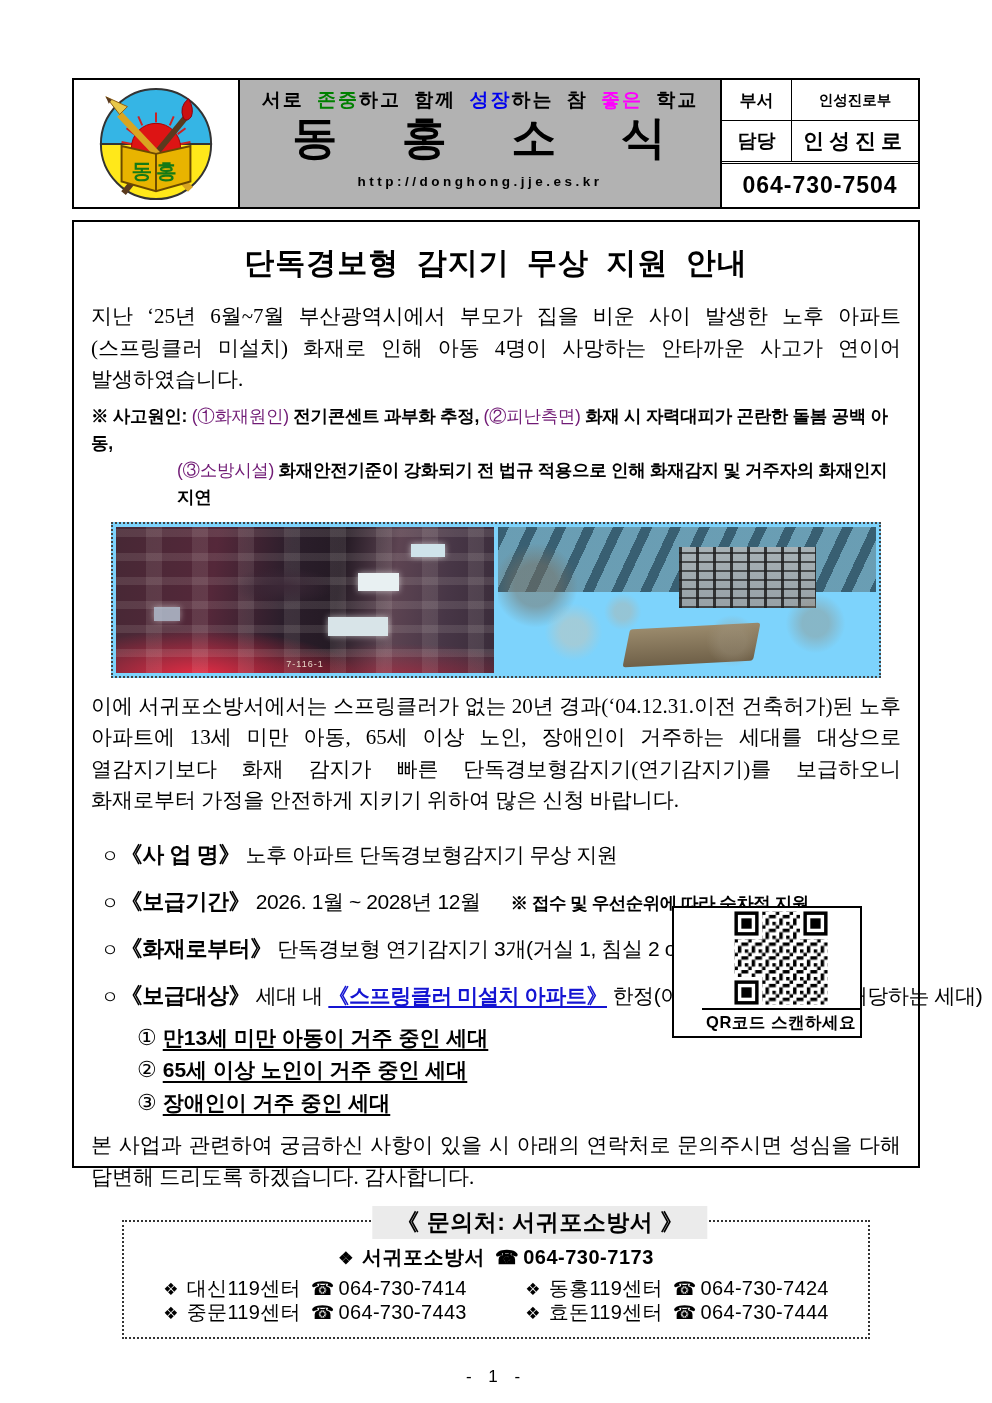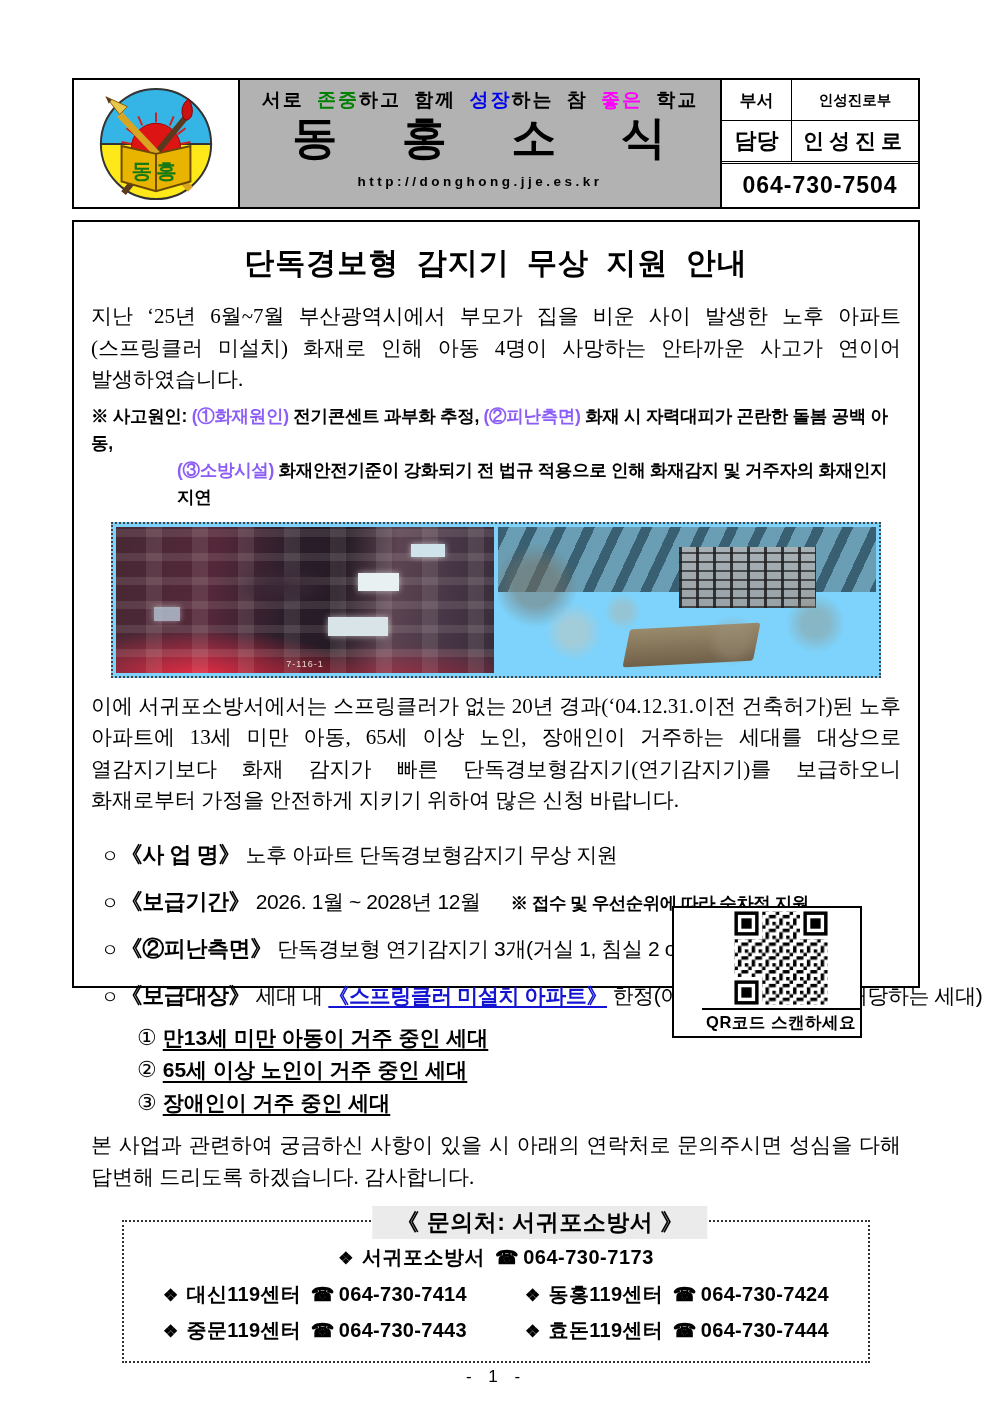--- a/index.html
+++ b/index.html
@@ -16,39 +16,39 @@
   .slogan { font-size:19px; font-weight:700; letter-spacing:2px; word-spacing:6px; white-space:nowrap; }
   .masthead { font-size:45px; font-weight:700; letter-spacing:26px; margin:1px 0 2px 24px; line-height:48px; }
   .h-addr { font-size:14.5px; font-weight:700; letter-spacing:.5px; }
   .h-url  { font-size:13.5px; font-weight:700; letter-spacing:3.5px; margin-top:12px; }
   .h-right { width:196px; display:flex; flex-direction:column; }
   .info-row { flex:1; display:flex; }
   .info-row.r1 { border-bottom:1.5px solid #000; }
   .info-row.r2 { border-bottom:3px double #000; }
   .info-label { width:70px; border-right:1.5px solid #000; display:flex; align-items:center; justify-content:center;
                 font-weight:700; }
-  .r1 .info-label { font-size:17px; } .r2 .info-label { font-size:22px; }
+  .r1 .info-label { font-size:17px; } .r2 .info-label { font-size:19px; }
   .info-value { flex:1; display:flex; align-items:center; justify-content:center; font-weight:700; }
   .r1 .info-value { font-size:14.5px; }
   .r2 .info-value { font-size:21px; letter-spacing:5px; }
   .info-phone { height:43px; display:flex; align-items:center; justify-content:center;
                 font-size:23px; font-weight:700; letter-spacing:1px; }
 
   
-  .main-box { position:absolute; left:72px; top:220px; width:848px; height:768px;
+  .main-box { position:absolute; left:72px; top:220px; width:848px; height:948px;
               border:2px solid #000; padding:0 17px; }
   .n-title { text-align:center; margin-top:21px; font-size:30px; font-weight:700; word-spacing:8px; letter-spacing:1px; }
 
   .serif-p { font-family:"Liberation Serif", serif; font-size:21px; line-height:31.5px;
              text-align:justify; word-break:keep-all; }
   .p1 { margin-top:17px; }
   .p1 b, .p2 b { font-weight:400; }
 
   .cause { margin-top:7px; font-size:17.5px; font-weight:600; line-height:27px; letter-spacing:-0.3px; }
-  .cause .blue { color:#8b5cf6; font-weight:700; }
+  .cause .blue { color:#701a75; font-weight:400; }
   .cause-l2 { padding-left:86px; }
 
   
   .photos { margin:11px auto 0; width:770px; height:156px; border:2px dotted #444;
             padding:3px; display:flex; gap:4px; background:#7dd3fc; }
   .photo { position:relative; flex:1; overflow:hidden; }
   .photo-left { background:
       radial-gradient(ellipse 60% 45% at 22% 102%, rgba(255,45,70,.85), rgba(255,45,70,0) 70%),
       radial-gradient(ellipse 70% 40% at 75% 104%, rgba(210,35,60,.55), rgba(210,35,60,0) 60%),
       linear-gradient(97deg,#472835 0%,#55283a 26%,#2b1e2b 45%,#241a24 58%,#5d4452 72%,#473646 86%,#3a2c3a 100%); }
@@ -106,21 +106,21 @@
   .closing { margin-top:11px; }
 
   
   .contact { position:relative; margin:27px auto 0; width:748px; border:2px dotted #333;
              padding:16px 10px 12px; }
   .contact-header { position:absolute; top:-16px; left:50%; transform:translateX(-50%);
                     background:#ebebeb; padding:1px 24px; font-size:23px; font-weight:700;
                     letter-spacing:.5px; white-space:nowrap;margin-left:44px; }
   .contact-main { text-align:center; font-size:20px; font-weight:700; margin-top:6px; letter-spacing:.5px; }
   .contact-grid { display:flex; flex-wrap:wrap; margin-top:6px; }
-  .contact-cell { width:50%; text-align:center; font-size:20px; font-weight:700; line-height:34px; letter-spacing:.3px; }
+  .contact-cell { width:50%; text-align:center; font-size:20px; font-weight:400; line-height:22px; letter-spacing:.3px; }
   .dmd { font-size:17px; margin-right:8px; }
   .tel { font-size:19px; margin:0 4px; }
 
   .page-num { position:absolute; bottom:16px; left:0; width:100%; text-align:center;
               font-size:17px; letter-spacing:6px; }
 </style>
 </head>
 <body>
 
 <div class="page">
@@ -205,21 +205,21 @@
         <div class="burn-table"></div>
         <div class="burn-debris"></div>
       </div>
     </div>
 
     <p class="serif-p p2"><span> 이에 </span><b>서귀포소방서</b><span>에서는 스프링클러가 없는 20년 경과(‘04.12.31.이전 건축허가)된 노후 아파트에 13세 미만 아동, 65세 이상 노인, 장애인이 거주하는 세대를 대상으로 열감지기보다 화재 감지가 빠른 단독경보형감지기(연기감지기)를 보급하오니 화재로부터 가정을 안전하게 지키기 위하여 많은 신청 바랍니다.</span></p>
 
     <div class="items">
       <div class="item"><span class="mark">ㅇ</span><span class="lbl">《사 업 명》</span><span> 노후 아파트 단독경보형감지기 무상 지원</span></div>
       <div class="item"><span class="mark">ㅇ</span><span class="lbl">《보급기간》</span><span> 2026. 1월 ~ 2028년 12월</span><span class="note">※ 접수 및 우선순위에 따라 순차적 지원</span></div>
-      <div class="item"><span class="mark">ㅇ</span><span class="lbl">《②피난측면》</span><span> 단독경보형 연기감지기 3개(거실 1, 침실 2 or 침실 3)</span></div>
+      <div class="item"><span class="mark">ㅇ</span><span class="lbl">《화재로부터》</span><span> 단독경보형 연기감지기 3개(거실 1, 침실 2 or 침실 3)</span></div>
       <div class="item"><span class="mark">ㅇ</span><span class="lbl">《보급대상》</span><span> 세대 내 </span><span class="hl">《스프링클러 미설치 아파트》</span><span> 한정(아래 대상 중 하나에 해당하는 세대)</span></div>
 
       <div class="conds">
         <div class="cond"><span class="cmark">①</span><span class="ctext">만13세 미만 아동이 거주 중인 세대</span></div>
         <div class="cond"><span class="cmark">②</span><span class="ctext">65세 이상 노인이 거주 중인 세대</span></div>
         <div class="cond"><span class="cmark">③</span><span class="ctext">장애인이 거주 중인 세대</span></div>
       </div>
 
     </div>
 

